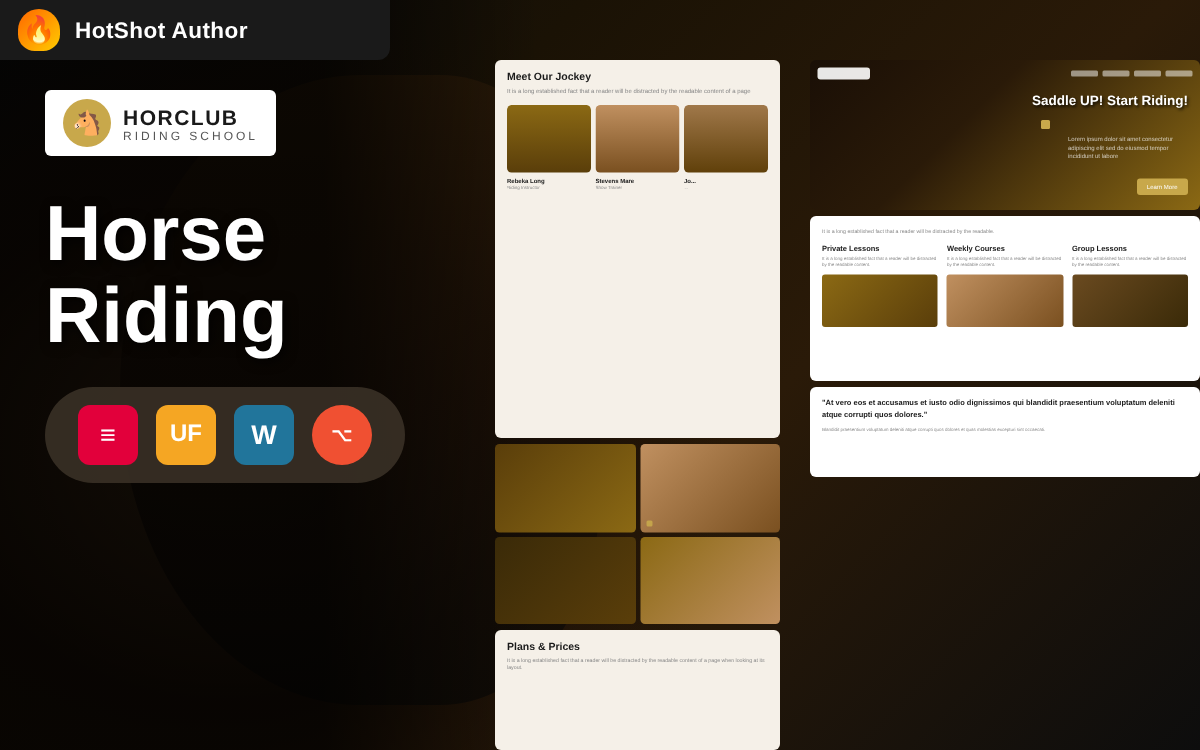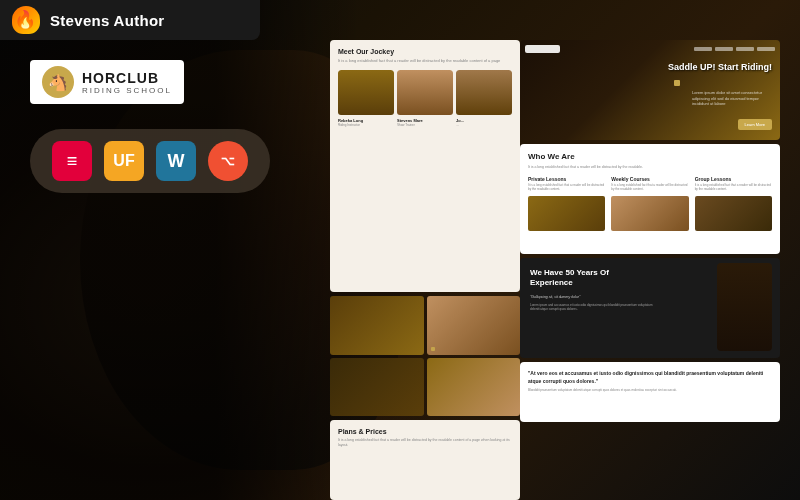--- a/index.html
+++ b/index.html
@@ -146,21 +146,21 @@
     .tech-icon.wordpress { background: #21759b; color: #fff; font-size: 18px; }
     .tech-icon.git { background: #f05032; color: #fff; font-size: 16px; }
 
     
     #right-content {
       position: absolute;
       top: 40px; right: 0;
       width: 470px; height: 460px;
       z-index: 10;
       display: flex;
-      gap: 0;
+      gap: 20px;
     }
 
     
     #preview-left {
       width: 190px;
       display: flex;
       flex-direction: column;
       gap: 4px;
     }
 
@@ -413,38 +413,42 @@
       font-size: 3px;
       color: #888;
       line-height: 1.4;
     }
   </style>
 </head>
 <body>
 
 <div id="topbar">
   <span class="flame-icon"></span>
-  <span class="brand-name">Stevens Author</span>
+  <span class="brand-name">HotShot Author</span>
 </div>
 
 <div id="bg-overlay"></div>
 <div id="horse-bg"></div>
 <div id="horse-detail"></div>
 
 <div id="left-content">
   
   <div id="logo-box">
     <div class="logo-icon">🐴</div>
     <div class="logo-text-wrap">
       <span class="logo-main">HORCLUB</span>
       <span class="logo-sub">RIDING SCHOOL</span>
     </div>
   </div>
 
   
+  <div id="main-heading">
+    <span>Horse</span><br>
+    <span>Riding</span>
+  </div>
 
   
 
   
   <div id="tech-icons">
     <div class="tech-icon elementor">≡</div>
     <div class="tech-icon uiux" style="font-size:16px; font-weight:bold;">UF</div>
     <div class="tech-icon wordpress" style="font-size:18px;">W</div>
     <div class="tech-icon git" style="font-size:12px; border-radius:50%;">⌥</div>
   </div>
@@ -505,47 +509,40 @@
         </div>
       </div>
       <div class="hero-accent-dot"></div>
       <div class="hero-headline">Saddle UP!
 Start Riding!</div>
       <div class="hero-text-small">Lorem ipsum dolor sit amet consectetur adipiscing elit sed do eiusmod tempor incididunt ut labore</div>
       <div class="hero-btn-mini">Learn More</div>
     </div>
 
     <div id="who-section" class="preview-section">
-      <div class="who-title">Who We Are</div>
       <div class="who-desc">It is a long established fact that a reader will be distracted by the readable.</div>
       <div class="lessons-row">
         <div class="lesson-col">
           <div class="lesson-title">Private Lessons</div>
           <div class="lesson-desc">It is a long established fact that a reader will be distracted by the readable content.</div>
           <div class="lesson-img" style="background: linear-gradient(135deg, #8b6914 0%, #5a3e0a 100%);"></div>
         </div>
         <div class="lesson-col">
           <div class="lesson-title">Weekly Courses</div>
           <div class="lesson-desc">It is a long established fact that a reader will be distracted by the readable content.</div>
           <div class="lesson-img" style="background: linear-gradient(135deg, #c09060 0%, #7a5020 100%);"></div>
         </div>
         <div class="lesson-col">
           <div class="lesson-title">Group Lessons</div>
           <div class="lesson-desc">It is a long established fact that a reader will be distracted by the readable content.</div>
           <div class="lesson-img" style="background: linear-gradient(135deg, #6a4a20 0%, #3a2a08 100%);"></div>
         </div>
       </div>
     </div>
 
-    <div id="experience-section" class="preview-section">
-      <div class="exp-title">We Have 50 Years Of Experience</div>
-      <div class="exp-quote">"Gallopcing sit, sit dummy dolor"</div>
-      <div class="exp-text">Lorem ipsum and accusamus et iusto odio dignissimos qui blandidit praesentium voluptatum deleniti atque corrupti quos dolores.</div>
-      <div class="exp-rider"></div>
-    </div>
 
     <div id="quote-section" class="preview-section">
       <div class="quote-text">"At vero eos et accusamus et iusto odio dignissimos qui blandidit praesentium voluptatum deleniti atque corrupti quos dolores."</div>
       <div class="quote-small">Blandidit praesentium voluptatum deleniti atque corrupti quos dolores et quas molestias excepturi sint occaecati.</div>
     </div>
 
   </div>
 </div>
 
 </body></html>

